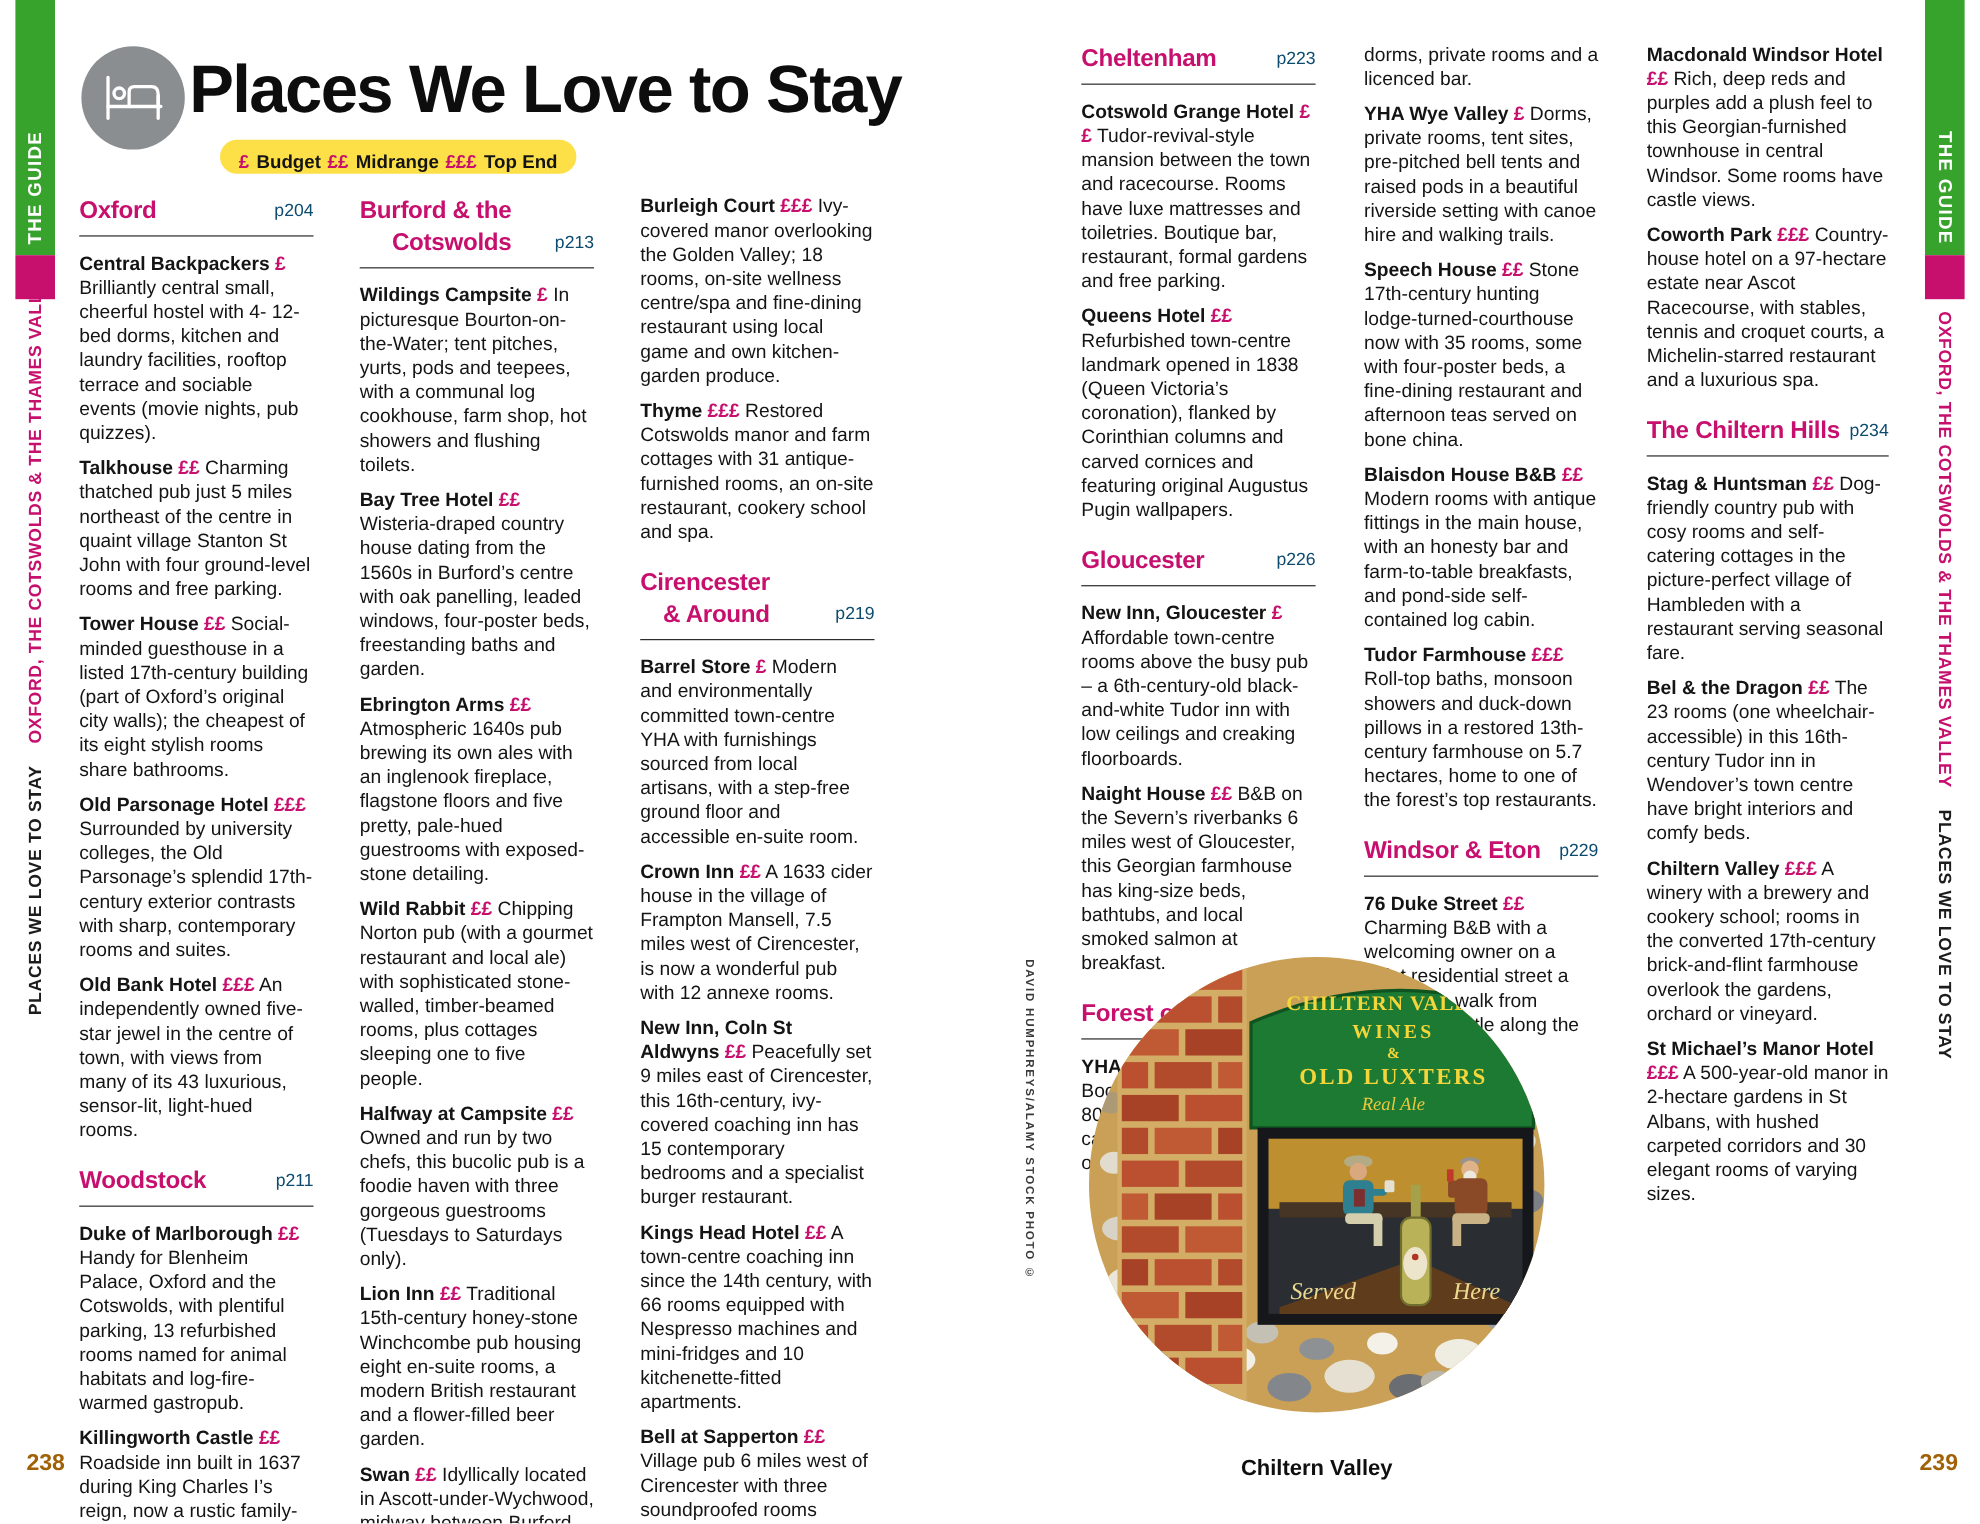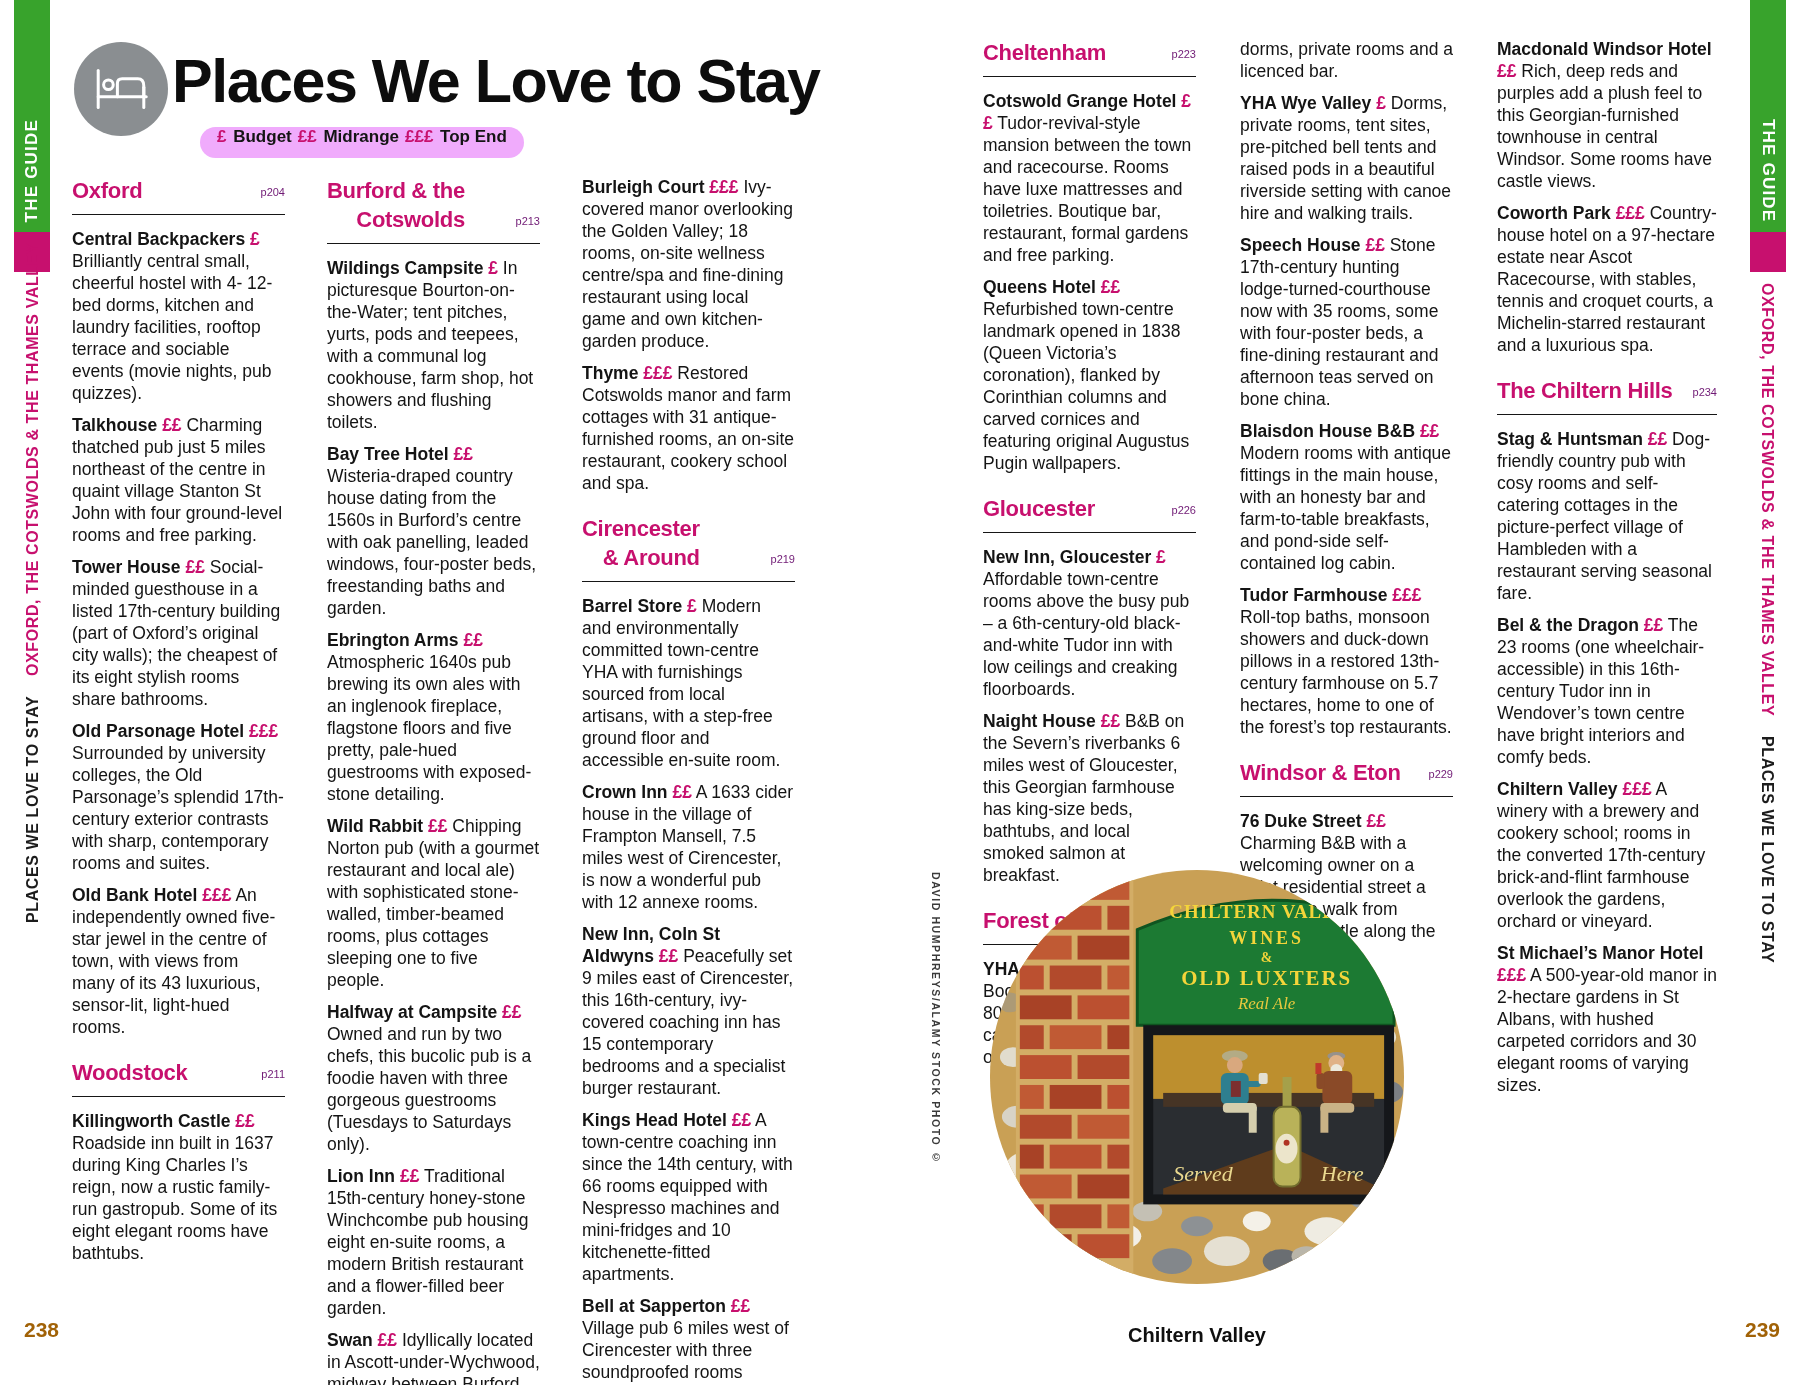--- a/index.html
+++ b/index.html
@@ -19,31 +19,31 @@
                      letter-spacing:.6px;line-height:40px;text-align:left;white-space:nowrap;}
   .spine-region{color:var(--pink);}
   .spine-section{color:#1c1c1c;}
   .gap-v{margin-top:20px;}
 
   
   .hdr-circle{position:absolute;left:74px;top:42px;width:94px;height:94px;border-radius:50%;
               background:#8a8e91;display:flex;align-items:center;justify-content:center;}
   .page-title{position:absolute;left:172px;top:46px;font-size:61px;font-weight:600;
               letter-spacing:-1.5px;color:#0d0d0d;}
-  .key-pill{position:absolute;left:200px;top:127px;height:31px;border-radius:16px;background:#f0abfc;
-            display:flex;align-items:flex-start;padding:0 17px;font-size:17px;font-weight:700;gap:6px;white-space:nowrap;}
+  .key-pill{position:absolute;left:200px;top:127px;height:31px;border-radius:16px;background:#fde047;
+            display:flex;align-items:flex-end;padding:0 17px;font-size:17px;font-weight:700;gap:6px;white-space:nowrap;}
   .key-pill .price{margin-right:2px;}
 
   
   .col{position:absolute;width:213px;font-size:17.5px;line-height:22px;}
   .sec{display:flex;justify-content:space-between;align-items:flex-end;
        border-bottom:1.6px solid #161616;padding-bottom:9px;margin:0 0 13px 0;}
   .col > .sec:not(:first-child){margin-top:20px;}
   .sec-t{color:var(--pink);font-size:22px;line-height:29px;font-weight:700;letter-spacing:-.3px;white-space:pre-line;text-align:right;}
-  .sec-p{font-size:11px;color:#701a75;padding-bottom:2px;margin-left:0;white-space:nowrap;}
+  .sec-p{font-size:16px;color:#0c4a6e;padding-bottom:2px;margin-left:0;white-space:nowrap;}
   .entry{margin:0 0 10px 0;}
   .nm{font-weight:700;}
   .price{color:var(--pink);font-weight:700;}
 
   
   .photo-wrap{position:absolute;left:988px;top:868px;width:418px;height:418px;}
   .photo-caption{position:absolute;left:938px;top:1324px;width:518px;text-align:center;
                  font-weight:700;font-size:20px;color:#0f0f0f;}
   .photo-credit{position:absolute;left:930px;top:872px;height:300px;writing-mode:vertical-rl;
                 font-size:10.5px;letter-spacing:1.6px;color:#3a3a3a;font-weight:600;}
@@ -105,20 +105,21 @@
       </div>
       <p class="entry"><span class="nm">Central Backpackers </span><span class="price">£</span> Brilliantly central small, cheerful hostel with 4- 12-bed dorms, kitchen and laundry facilities, rooftop terrace and sociable events (movie nights, pub quizzes).</p>
       <p class="entry"><span class="nm">Talkhouse </span><span class="price">££</span> Charming thatched pub just 5 miles northeast of the centre in quaint village Stanton St John with four ground-level rooms and free parking.</p>
       <p class="entry"><span class="nm">Tower House </span><span class="price">££</span> Social-minded guesthouse in a listed 17th-century building (part of Oxford’s original city walls); the cheapest of its eight stylish rooms share bathrooms.</p>
       <p class="entry"><span class="nm">Old Parsonage Hotel </span><span class="price">£££</span> Surrounded by university colleges, the Old Parsonage’s splendid 17th-century exterior contrasts with sharp, contemporary rooms and suites.</p>
       <p class="entry"><span class="nm">Old Bank Hotel </span><span class="price">£££</span> An independently owned five-star jewel in the centre of town, with views from many of its 43 luxurious, sensor-lit, light-hued rooms.</p>
       <div class="sec">
         <span class="sec-t">Woodstock</span>
         <span class="sec-p">p211</span>
       </div>
+      <p class="entry"><span class="nm">Duke of Marlborough </span><span class="price">££</span> Handy for Blenheim Palace, Oxford and the Cotswolds, with plentiful parking, 13 refurbished rooms named for animal habitats and log-fire-warmed gastropub.</p>
       <p class="entry"><span class="nm">Killingworth Castle </span><span class="price">££</span> Roadside inn built in 1637 during King Charles I’s reign, now a rustic family-run gastropub. Some of its eight elegant rooms have bathtubs.</p>
     </div>
   <div class="col" id="c1" style="left:327px;top:176px;">
       <div class="sec">
         <span class="sec-t">Burford &amp; the
 Cotswolds</span>
         <span class="sec-p">p213</span>
       </div>
       <p class="entry"><span class="nm">Wildings Campsite </span><span class="price">£</span> In picturesque Bourton-on-the-Water; tent pitches, yurts, pods and teepees, with a communal log cookhouse, farm shop, hot showers and flushing toilets.</p>
       <p class="entry"><span class="nm">Bay Tree Hotel </span><span class="price">££</span> Wisteria-draped country house dating from the 1560s in Burford’s centre with oak panelling, leaded windows, four-poster beds, freestanding baths and garden.</p>

